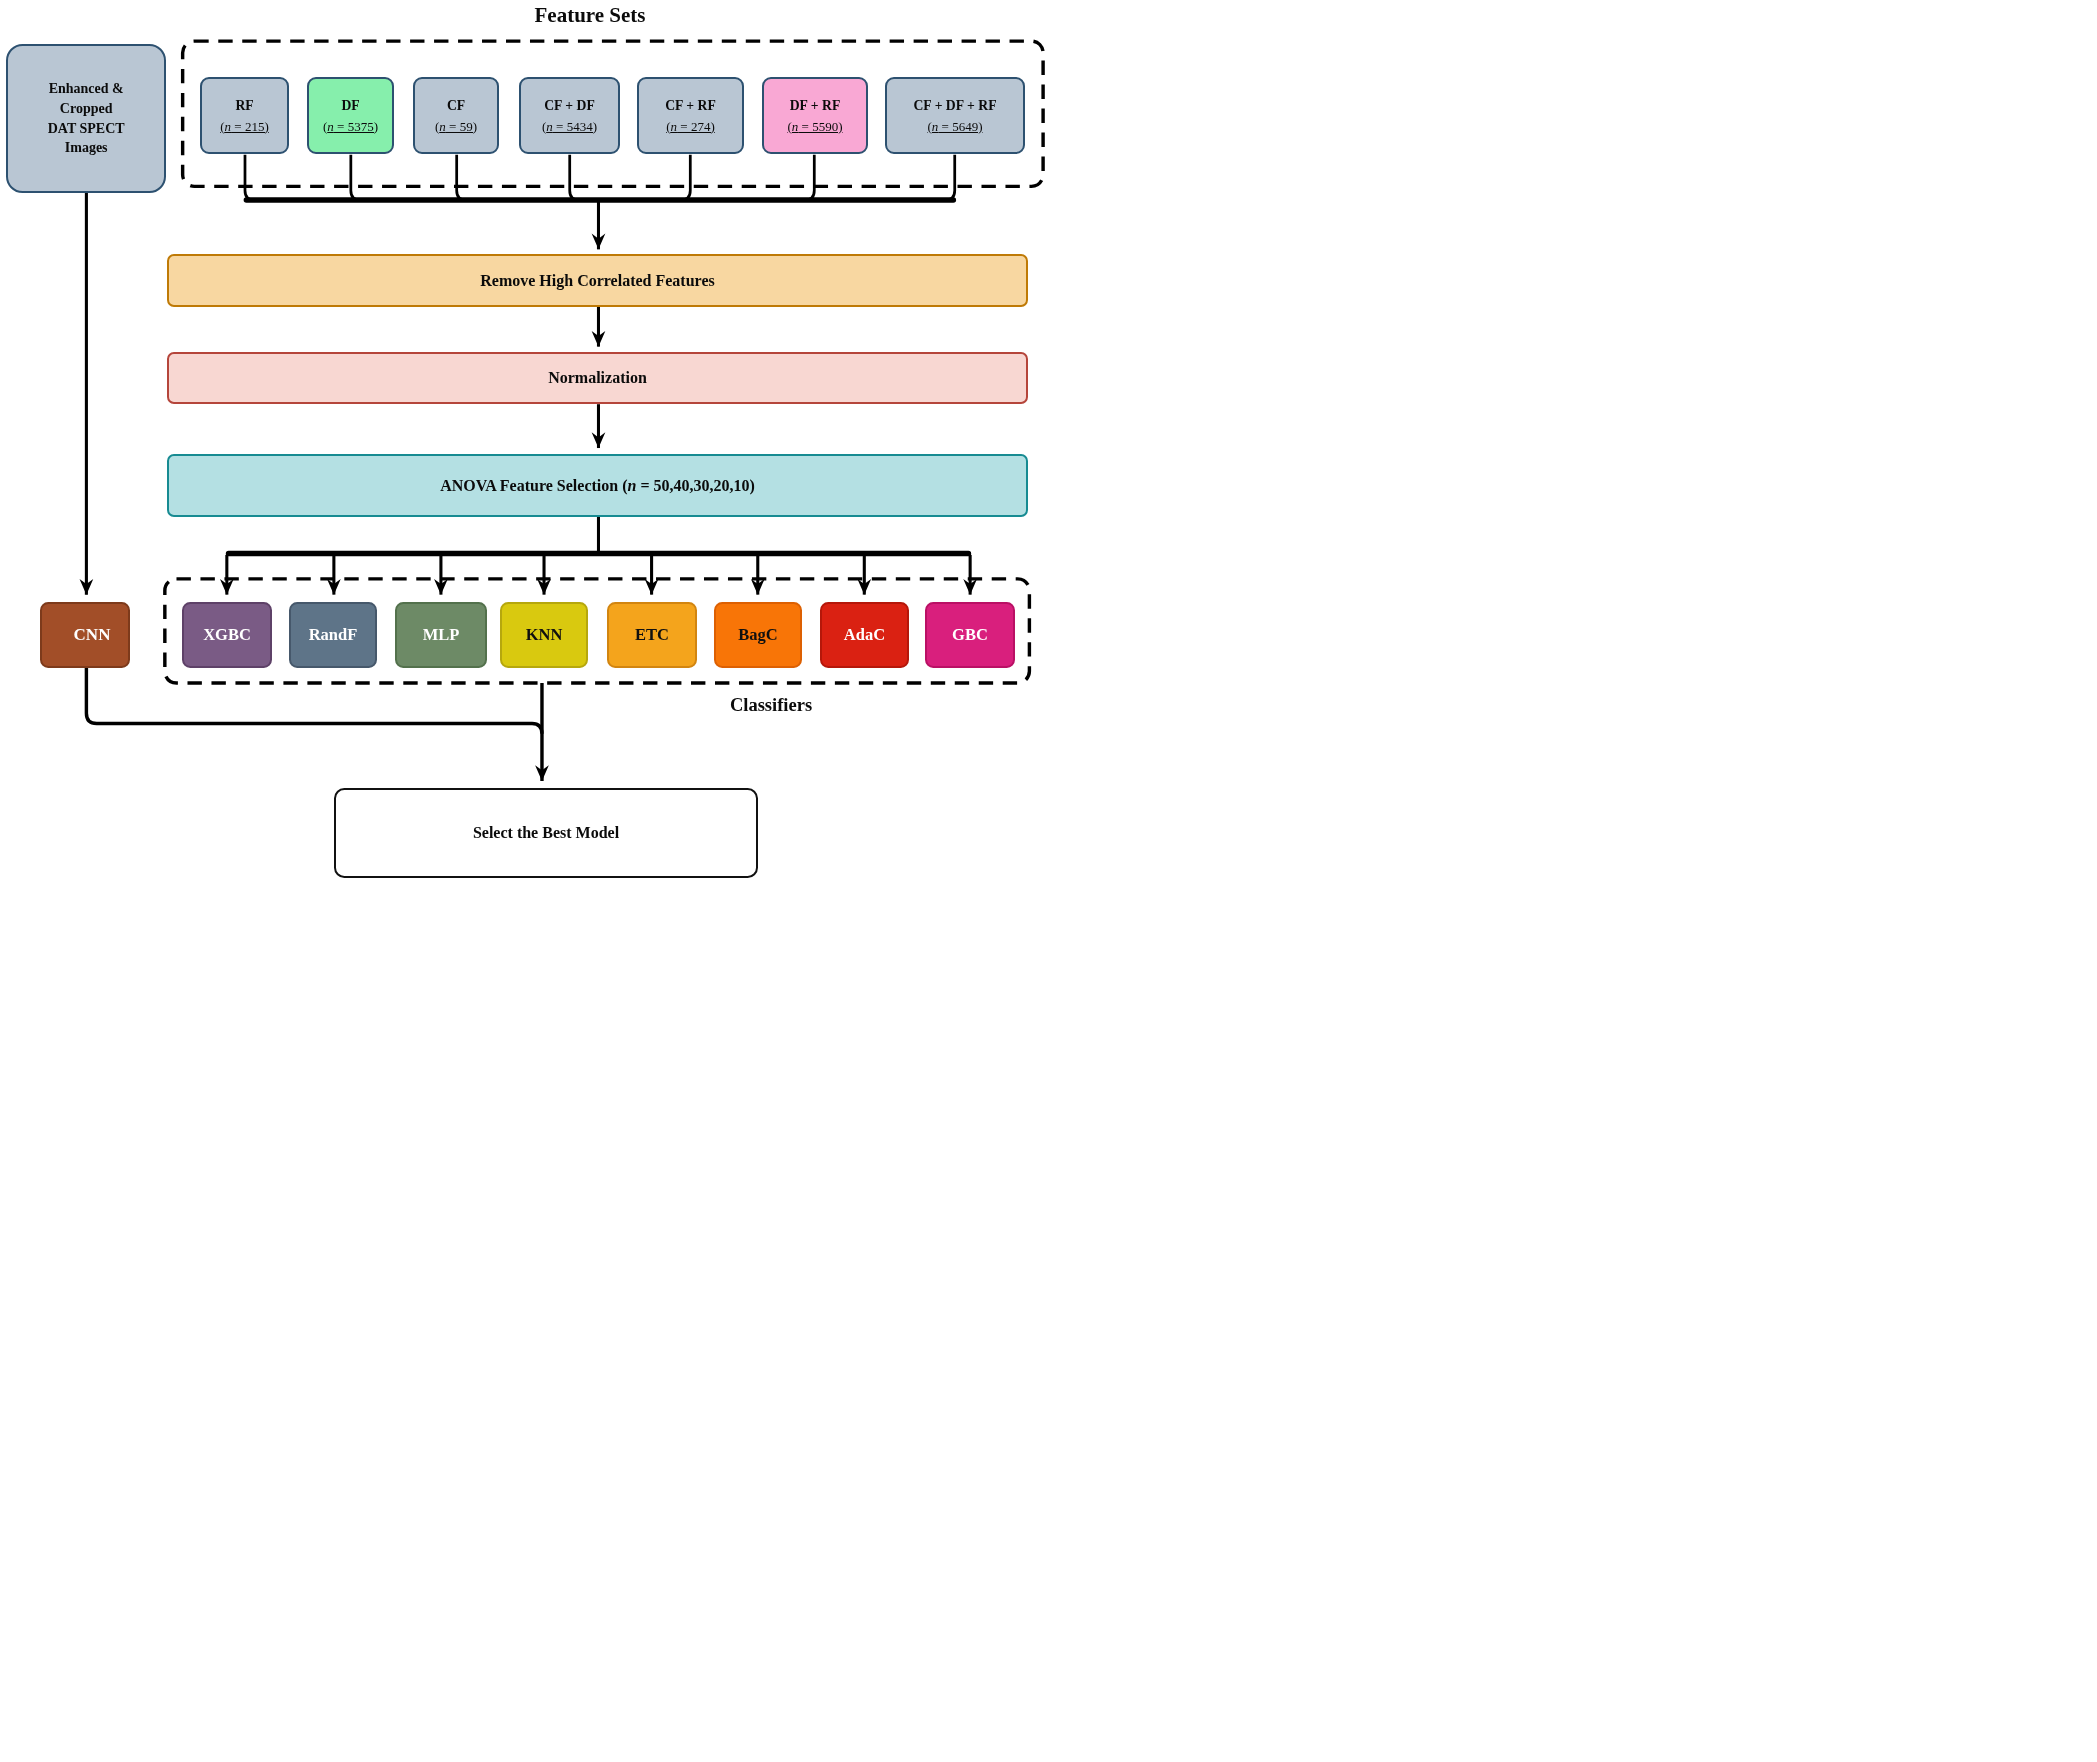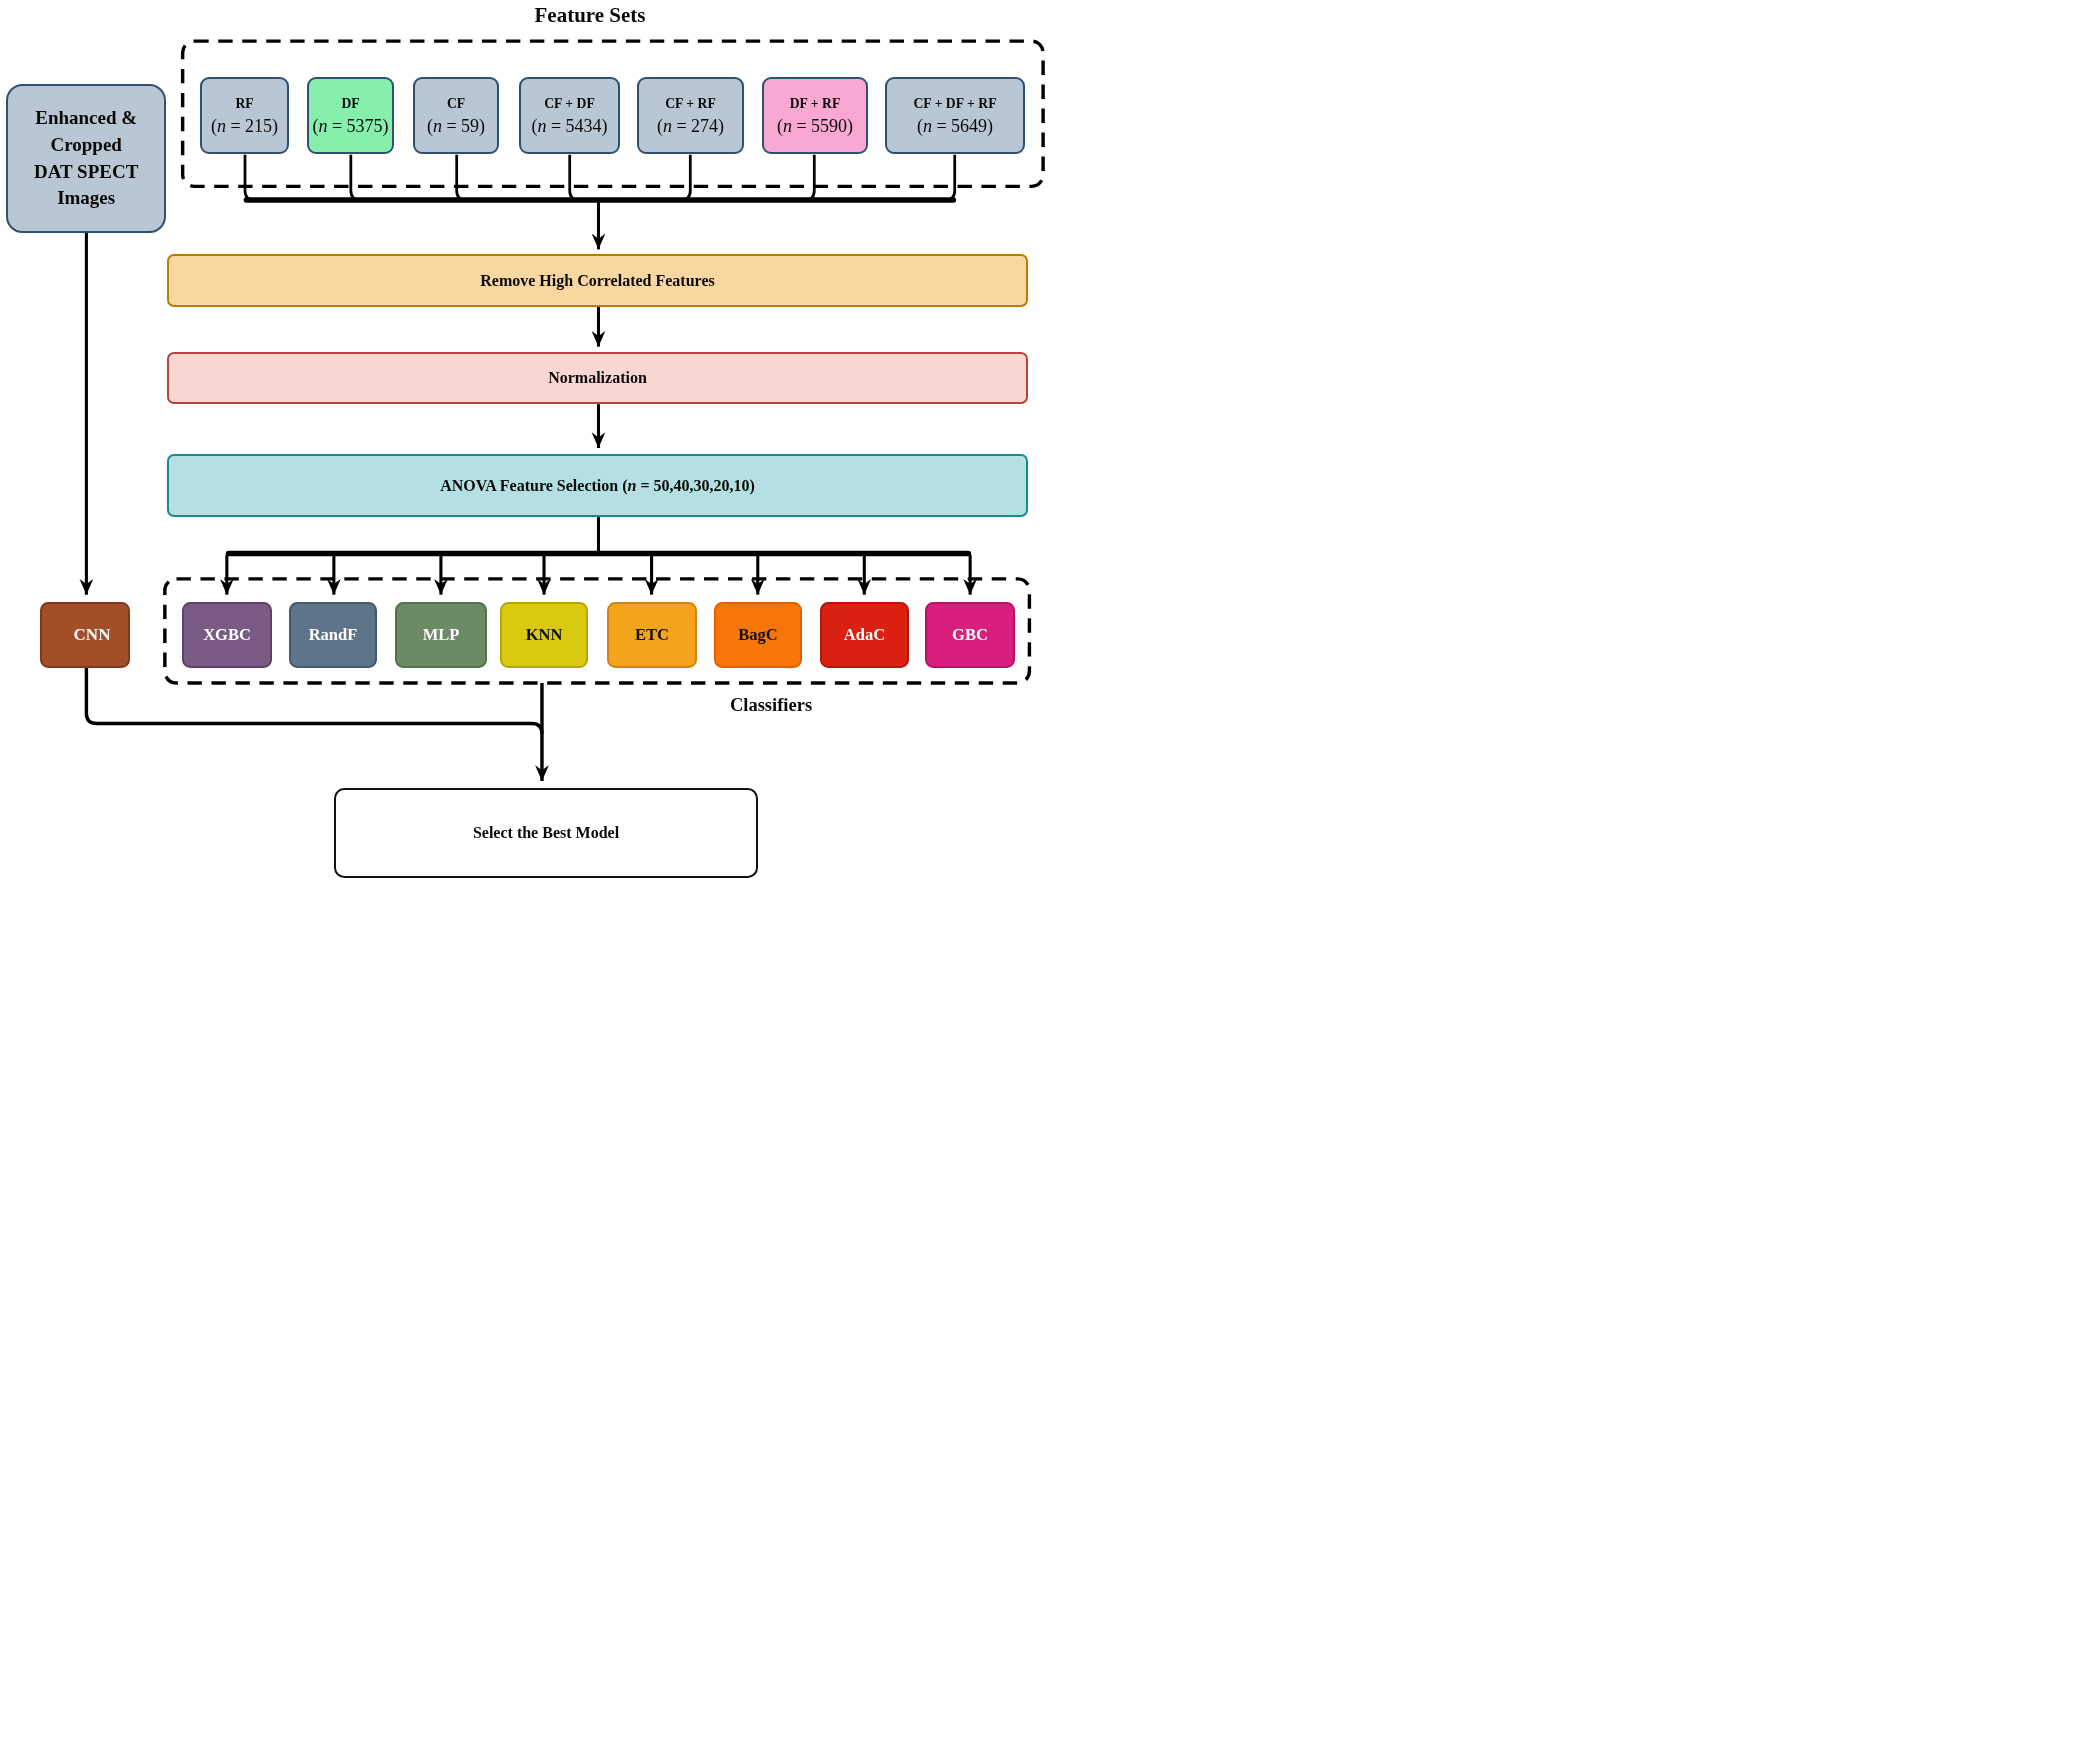--- a/index.html
+++ b/index.html
@@ -5,25 +5,25 @@
   html,body{margin:0;padding:0;background:#ffffff;}
   #figure{
     position:relative;width:1049px;height:881px;background:#ffffff;
     font-family:"Liberation Serif","DejaVu Serif",serif;overflow:hidden;
   }
   #connector-layer{position:absolute;left:0;top:0;width:1049px;height:881px;pointer-events:none;}
   .node{position:absolute;box-sizing:border-box;display:flex;align-items:center;justify-content:center;text-align:center;}
   #fig-title{position:absolute;left:343px;top:2.7px;width:494px;text-align:center;
     font-size:21px;font-weight:bold;color:#0b0b0b;}
   #input-node{left:6.2px;top:44px;width:160px;height:149px;border:2.1px solid #2d5170;border-radius:16.5px;
-    font-size:19px;font-weight:bold;line-height:1.42;white-space:pre-line;color:#0b0b0b;margin-top:40px;}
+    font-size:14px;font-weight:bold;line-height:1.42;white-space:pre-line;color:#0b0b0b;}
   .feature-box{top:77px;height:77px;border:2.1px solid #2d5170;border-radius:9px;
     flex-direction:column;color:#0b0b0b;}
   .feature-box .f-label{font-weight:bold;font-size:13.7px;line-height:1.1;margin-bottom:6.2px;}
-  .feature-box .f-n{font-size:18px;line-height:1;}
+  .feature-box .f-n{font-size:13px;line-height:1;text-decoration:underline;}
   .pipe{left:167px;width:861px;border-radius:6.9px;font-size:16px;font-weight:bold;color:#0b0b0b;}
   #pipe-remove{top:254px;height:53px;border:2.1px solid #bf7a06;}
   #pipe-normalization{top:352px;height:52px;border:2.1px solid #b5453b;}
   #pipe-anova{top:454px;height:63px;border:2.1px solid #178b92;}
   .it{font-style:italic;}
   #cnn-node{left:40px;top:602px;width:90px;height:66px;border-radius:8.2px;
     font-size:17px;font-weight:bold;padding-left:14px;}
   .classifier-box{top:602px;height:66px;border-radius:8.2px;font-size:16.5px;font-weight:bold;}
   #classifiers-label{position:absolute;left:668px;top:695px;width:206px;text-align:center;
     font-size:18.5px;font-weight:bold;color:#0b0b0b;}

